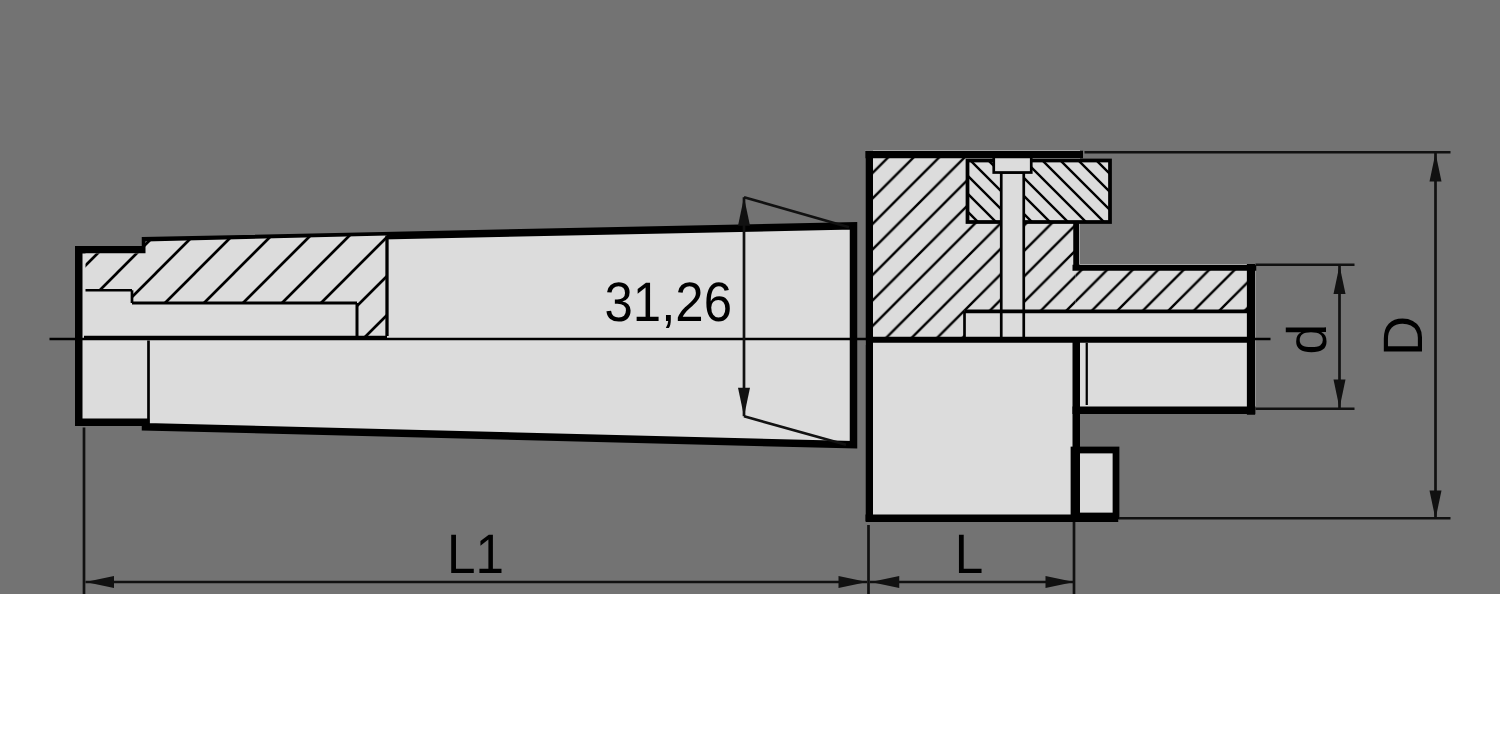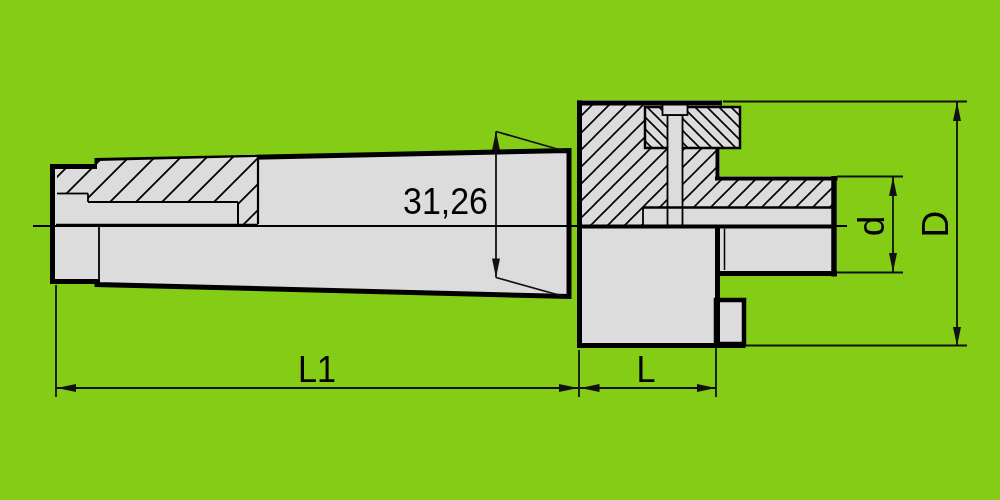--- a/index.html
+++ b/index.html
@@ -1,16 +1,16 @@
 <!DOCTYPE html>
 <html><head>
 <meta charset="utf-8">
 <style>
   html, body { margin: 0; padding: 0; background: #ffffff; }
-  .stage { width: 1000px; height: 500px; position: relative; background: #84cc16; overflow: hidden; }
+  .stage { width: 1000px; height: 396px; position: relative; background: #737373; overflow: hidden; }
   svg { display: block; }
   text {
     font-family: "Liberation Sans", "DejaVu Sans", sans-serif;
     fill: #000000;
   }
   .dim-text { font-size: 37px; }
   .outline { stroke: #000000; fill: none; }
   .dimline { stroke: #111111; stroke-width: 1.8; fill: none; }
   .arrow { fill: #111111; stroke: none; }
 </style>

